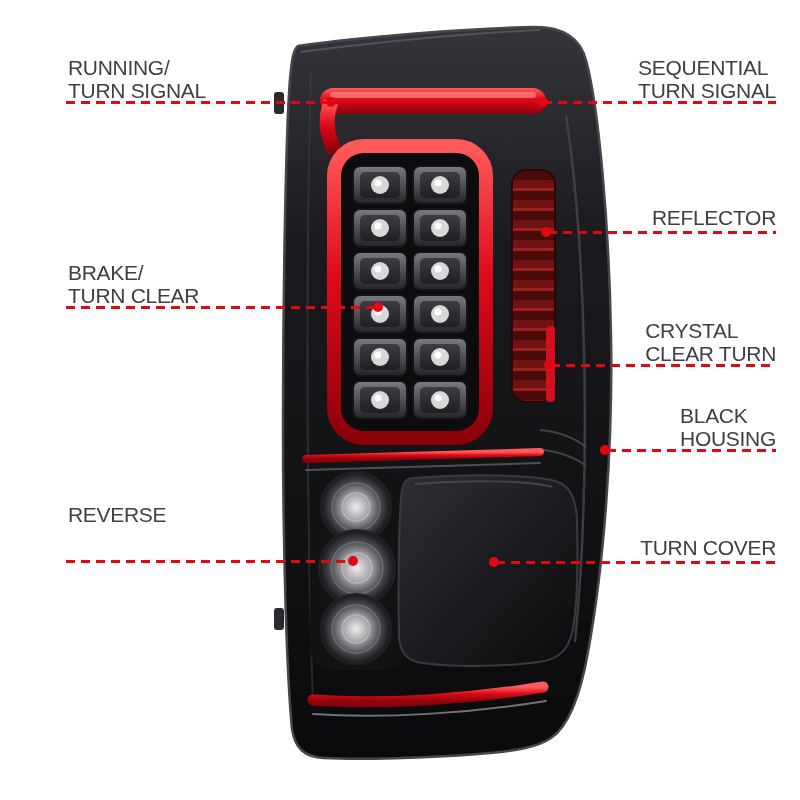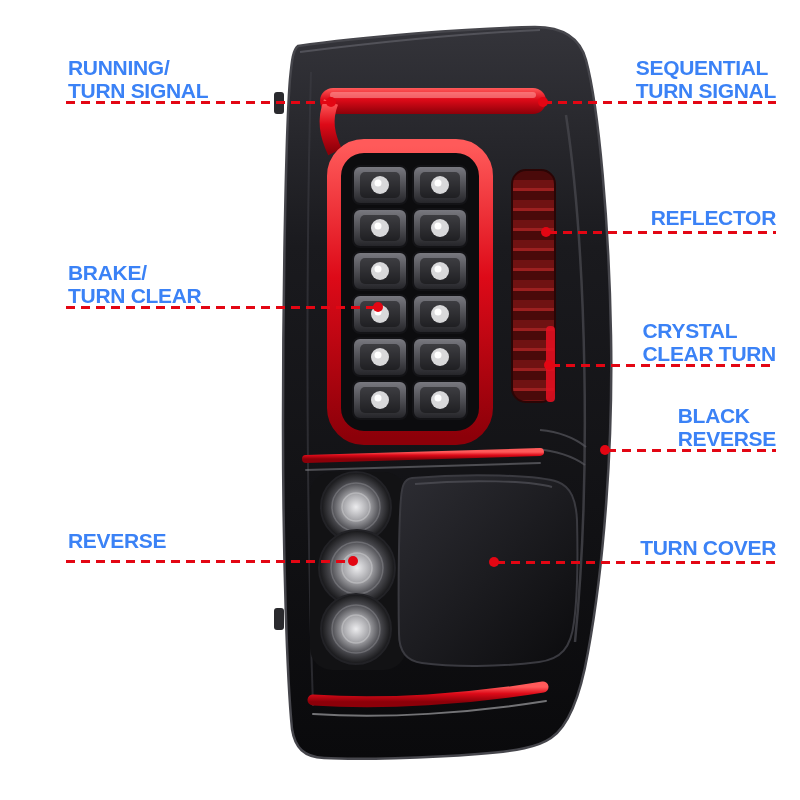--- a/index.html
+++ b/index.html
@@ -3,21 +3,21 @@
 <meta charset="utf-8">
 <style>
   html,body { margin:0; padding:0; background:#ffffff; }
   .stage {
     position:relative; width:800px; height:800px; background:#ffffff;
     overflow:hidden; font-family:"Liberation Sans", sans-serif;
   }
   .art { position:absolute; left:0; top:0; }
   .annotations { position:absolute; left:0; top:0; width:800px; height:800px; z-index:5; }
   .label {
-    position:absolute; font-size:21px; font-weight:bold; color:#3b82f6;
+    position:absolute; font-size:21px; font-weight:normal; color:#404040;
     line-height:1.08; white-space:pre-line; letter-spacing:-0.3px;
   }
   .label.right { text-align:left; }
   .leader {
     position:absolute; height:3px;
     background:repeating-linear-gradient(90deg,#e30613 0 9px,transparent 9px 15px);
   }
   .dot {
     position:absolute; width:10px; height:10px; border-radius:50%;
     background:#e30613;
@@ -162,25 +162,25 @@
 TURN CLEAR</div>
     <div class="leader" style="left:66px; top:306px; width:311px;"></div>
     <div class="dot" style="left:373px; top:302px;"></div>
 
     <div class="label right" style="right:24px; top:320px;">CRYSTAL
 CLEAR TURN</div>
     <div class="leader" style="left:551px; top:364px; width:225px;"></div>
     <div class="dot" style="left:544px; top:360px;"></div>
 
     <div class="label right" style="right:24px; top:405px;">BLACK
-REVERSE</div>
+HOUSING</div>
     <div class="leader" style="left:607px; top:449px; width:169px;"></div>
     <div class="dot" style="left:600px; top:445px;"></div>
 
-    <div class="label" style="left:68px; top:530px;">REVERSE</div>
+    <div class="label" style="left:68px; top:504px;">REVERSE</div>
     <div class="leader" style="left:66px; top:560px; width:288px;"></div>
     <div class="dot" style="left:348px; top:556px;"></div>
 
     <div class="label right" style="right:24px; top:537px;">TURN COVER</div>
     <div class="leader" style="left:496px; top:561px; width:280px;"></div>
     <div class="dot" style="left:489px; top:557px;"></div>
 
   </div>
 </div>
 

